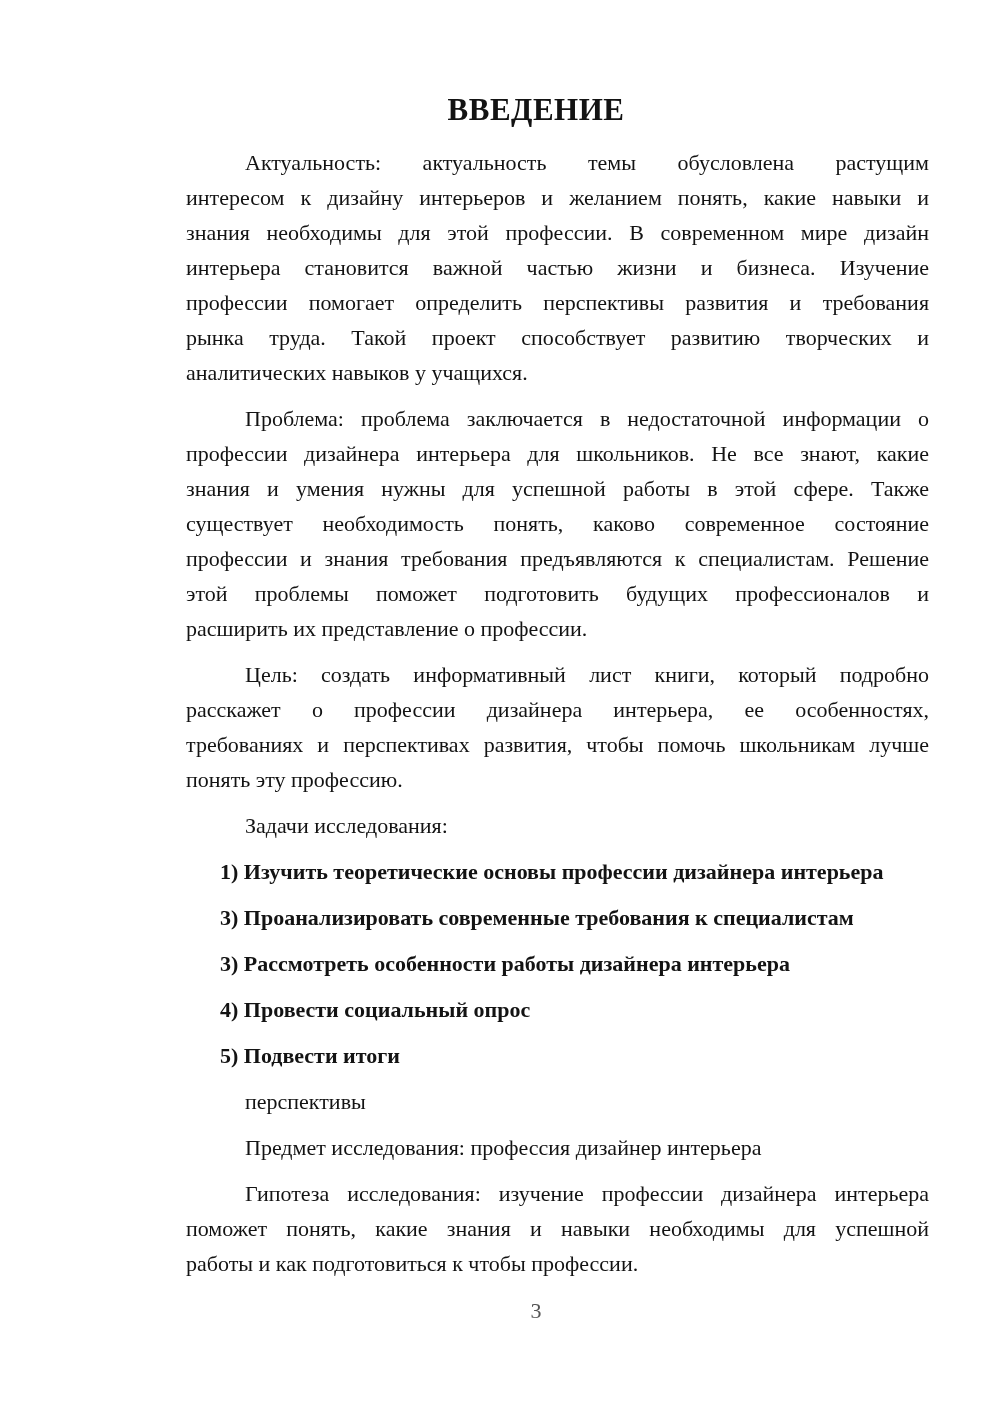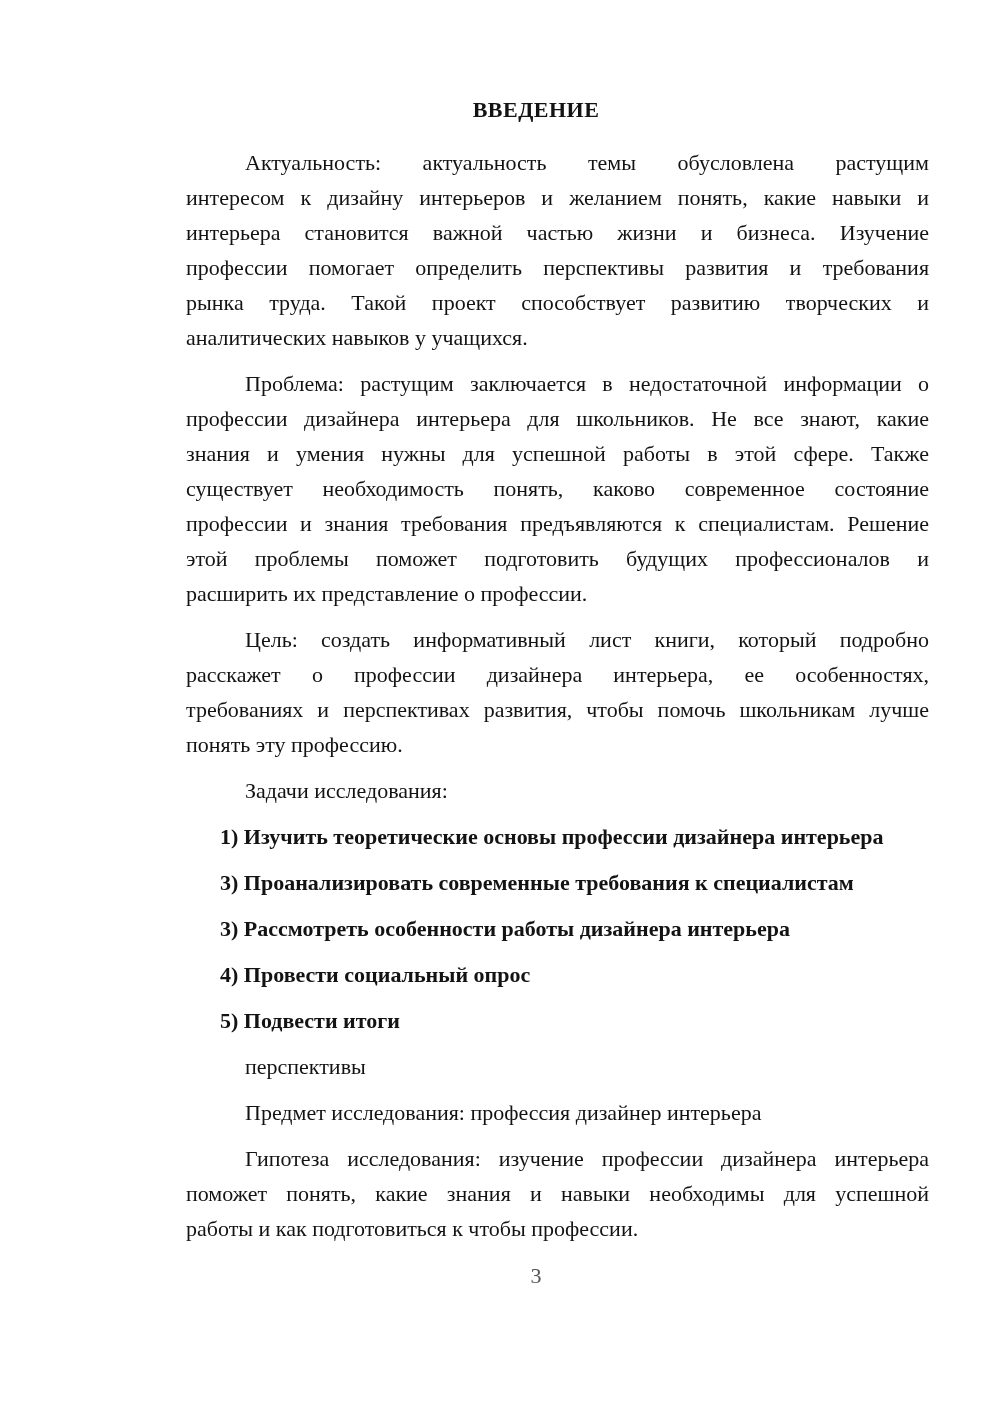--- a/index.html
+++ b/index.html
@@ -15,21 +15,21 @@
     background: #ffffff;
     padding: 90px 71px 0 143px;
     color: #131313;
     font-family: "Liberation Serif", "DejaVu Serif", serif;
     font-size: 22px;
     line-height: 35px;
     overflow: hidden;
   }
   .title {
     margin: 0 0 15px 0;
-    font-size: 22px;
+    font-size: 31px;
     line-height: 40px;
     font-weight: bold;
     text-align: center;
     letter-spacing: 0.5px;
   }
   .block {
     margin: 11px 0 0 0;
   }
   #content > .block:first-child {
     margin-top: 0;
@@ -61,27 +61,28 @@
 </style>
 </head>
 <body>
 
 <div class="page">
   <h1 class="title">ВВЕДЕНИЕ</h1>
   <div id="content">
       <div class="block paragraph indent">
         <div class="line">Актуальность: актуальность темы обусловлена растущим</div>
         <div class="line">интересом к дизайну интерьеров и желанием понять, какие навыки и</div>
+        <div class="line">знания необходимы для этой профессии. В современном мире дизайн</div>
         <div class="line">интерьера становится важной частью жизни и бизнеса. Изучение</div>
         <div class="line">профессии помогает определить перспективы развития и требования</div>
         <div class="line">рынка труда. Такой проект способствует развитию творческих и</div>
         <div class="line">аналитических навыков у учащихся.</div>
       </div>
       <div class="block paragraph indent">
-        <div class="line">Проблема: растущим заключается в недостаточной информации о</div>
+        <div class="line">Проблема: проблема заключается в недостаточной информации о</div>
         <div class="line">профессии дизайнера интерьера для школьников. Не все знают, какие</div>
         <div class="line">знания и умения нужны для успешной работы в этой сфере. Также</div>
         <div class="line">существует необходимость понять, каково современное состояние</div>
         <div class="line">профессии и знания требования предъявляются к специалистам. Решение</div>
         <div class="line">этой проблемы поможет подготовить будущих профессионалов и</div>
         <div class="line">расширить их представление о профессии.</div>
       </div>
       <div class="block paragraph indent">
         <div class="line">Цель: создать информативный лист книги, который подробно</div>
         <div class="line">расскажет о профессии дизайнера интерьера, ее особенностях,</div>

